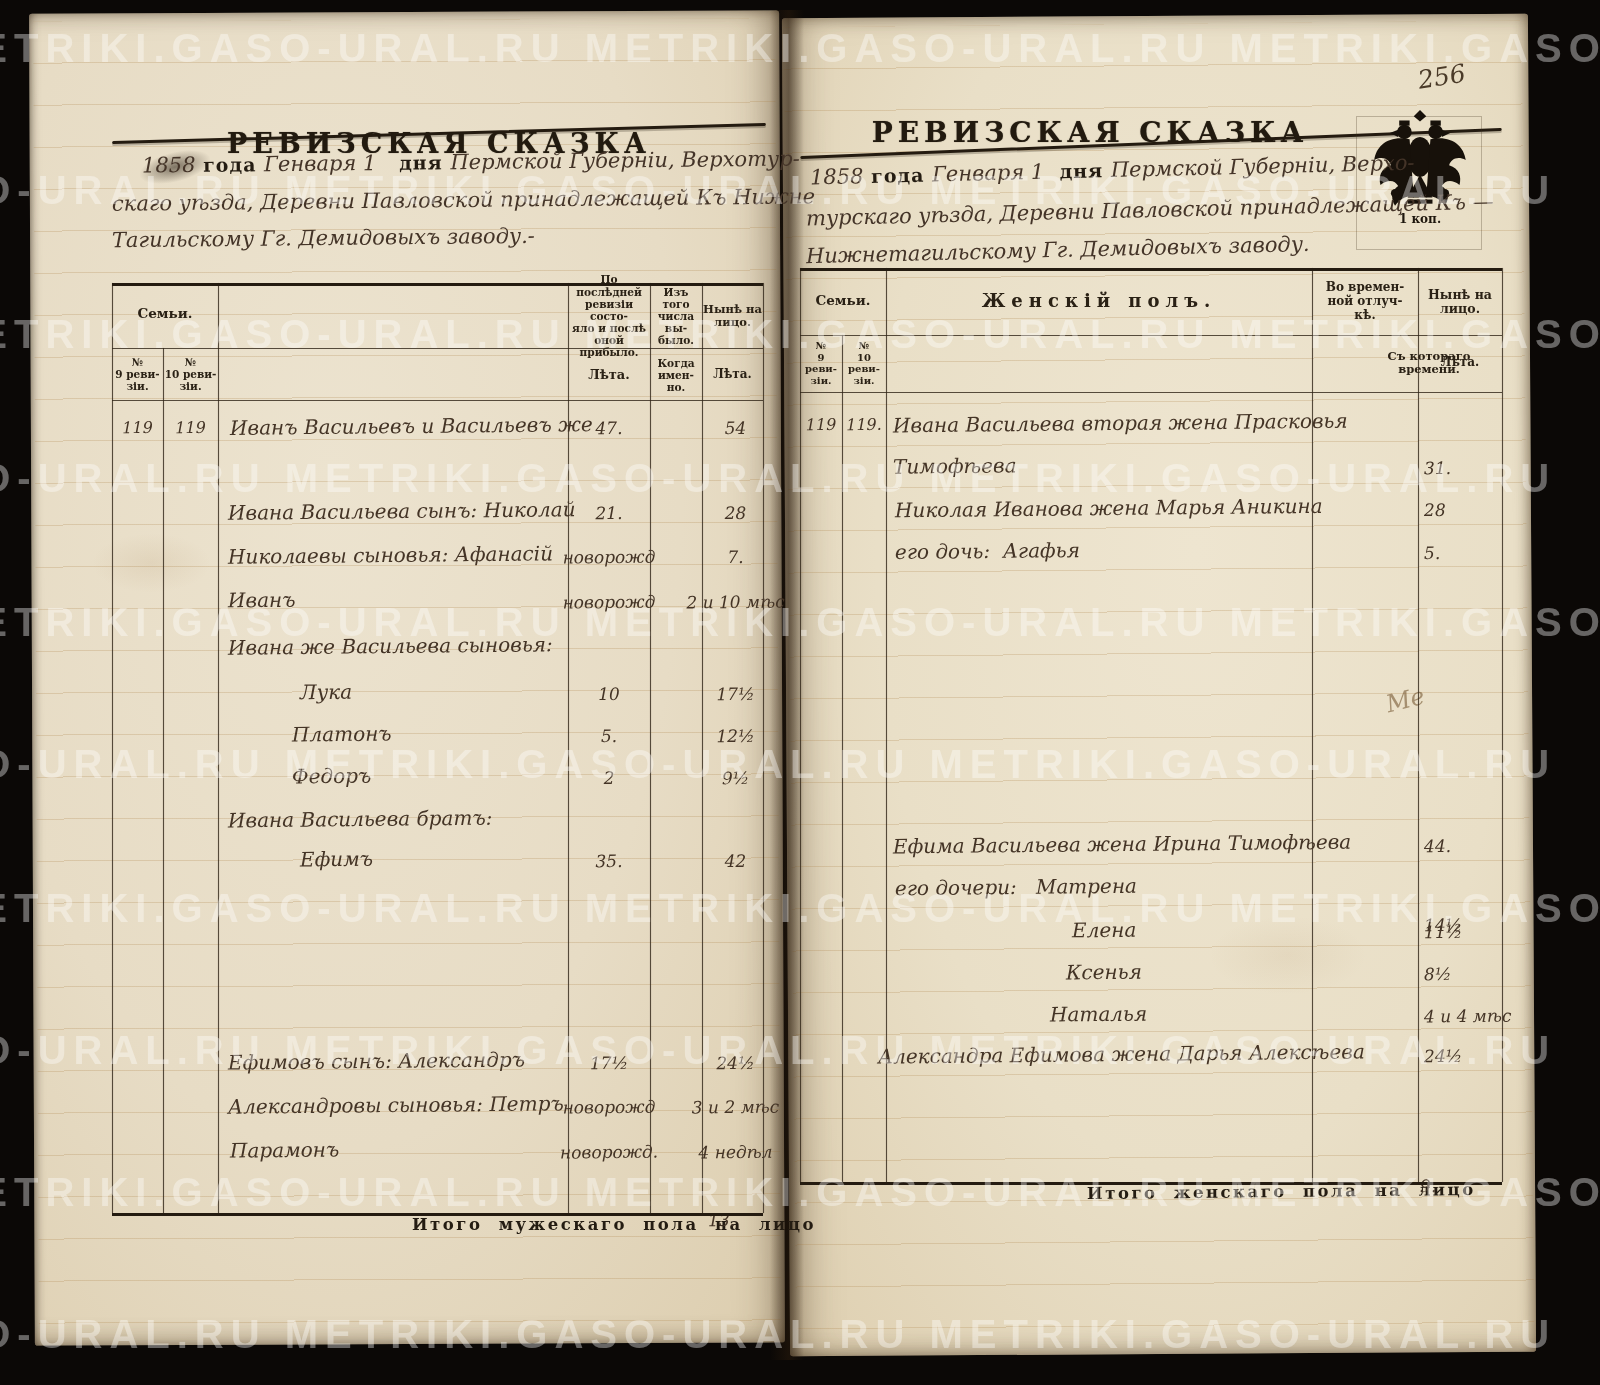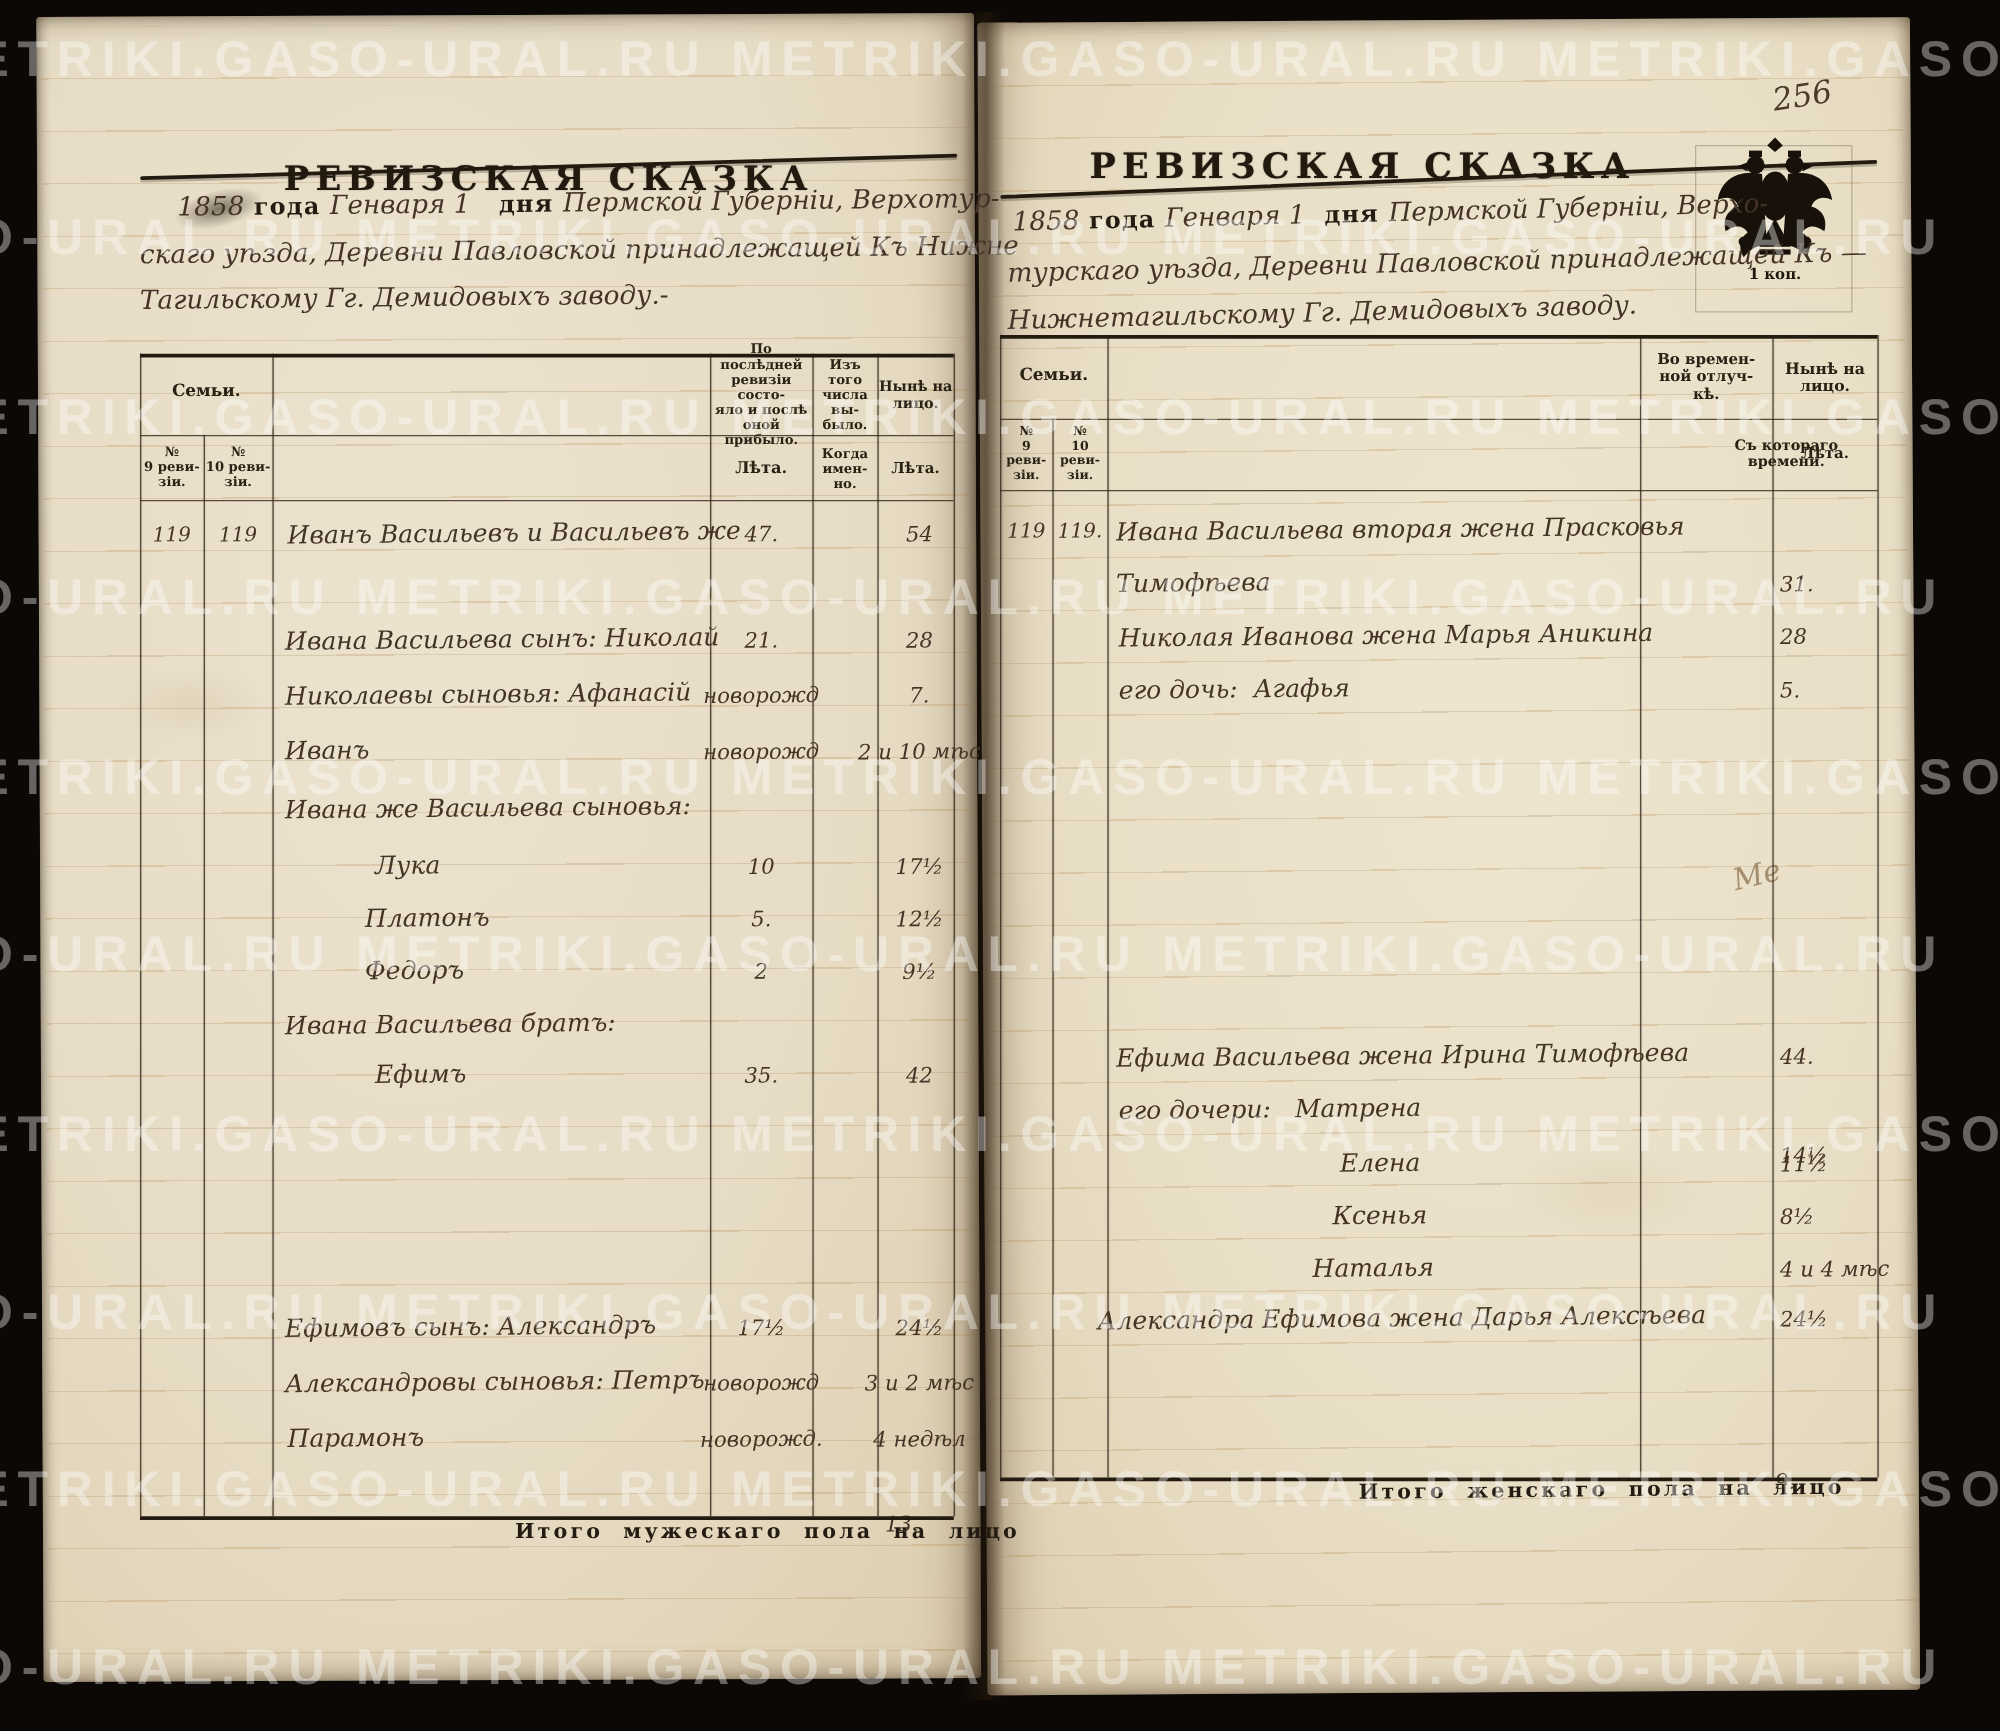--- a/index.html
+++ b/index.html
@@ -147,20 +147,21 @@
     <div class="cell" style="left: 702px; top: 287px; width: 61px; height: 58px; font-size: 11.5px;">Нынѣ на
 лицо.</div>
     <div class="cell" style="left: 702px; top: 352px; width: 61px; height: 46px; font-size: 12px;">Лѣта.</div>
     <div class="cell" style="left: 800px; top: 269px; width: 86px; height: 64px; font-size: 13.5px;">Семьи.</div>
     <div class="cell" style="left: 800px; top: 337px; width: 42px; height: 52px; font-size: 10px;">№
 9 реви-
 зіи.</div>
     <div class="cell" style="left: 842px; top: 337px; width: 44px; height: 52px; font-size: 10px;">№
 10 реви-
 зіи.</div>
+    <div class="cell sp" style="left: 886px; top: 269px; width: 426px; height: 64px; font-size: 18px;">Женскій полъ.</div>
     <div class="cell" style="left: 1312px; top: 273px; width: 106px; height: 58px; font-size: 12px;">Во времен-
 ной отлуч-
 кѣ.</div>
     <div class="cell" style="left: 1376px; top: 339px; width: 106px; height: 48px; font-size: 11.5px;">Съ котораго
 времени.</div>
     <div class="cell" style="left: 1418px; top: 273px; width: 84px; height: 58px; font-size: 12.5px;">Нынѣ на
 лицо.</div>
     <div class="cell" style="left: 1418px; top: 339px; width: 84px; height: 48px; font-size: 12px;">Лѣта.</div>
     <div class="hline" style="left: 142px; top: 150px; transform: rotate(-0.6deg);"><span class="hw-inline">1858</span><span class="pr-inline"> года </span><span class="hw-inline">Генваря 1</span><span class="pr-inline">   дня </span><span class="hw-inline">Пермской Губерніи, Верхотур-</span></div>
     <div class="hline" style="left: 112px; top: 188px; transform: rotate(-0.6deg);"><span class="hw-inline">скаго уѣзда, Деревни Павловской принадлежащей Къ Нижне</span></div>

